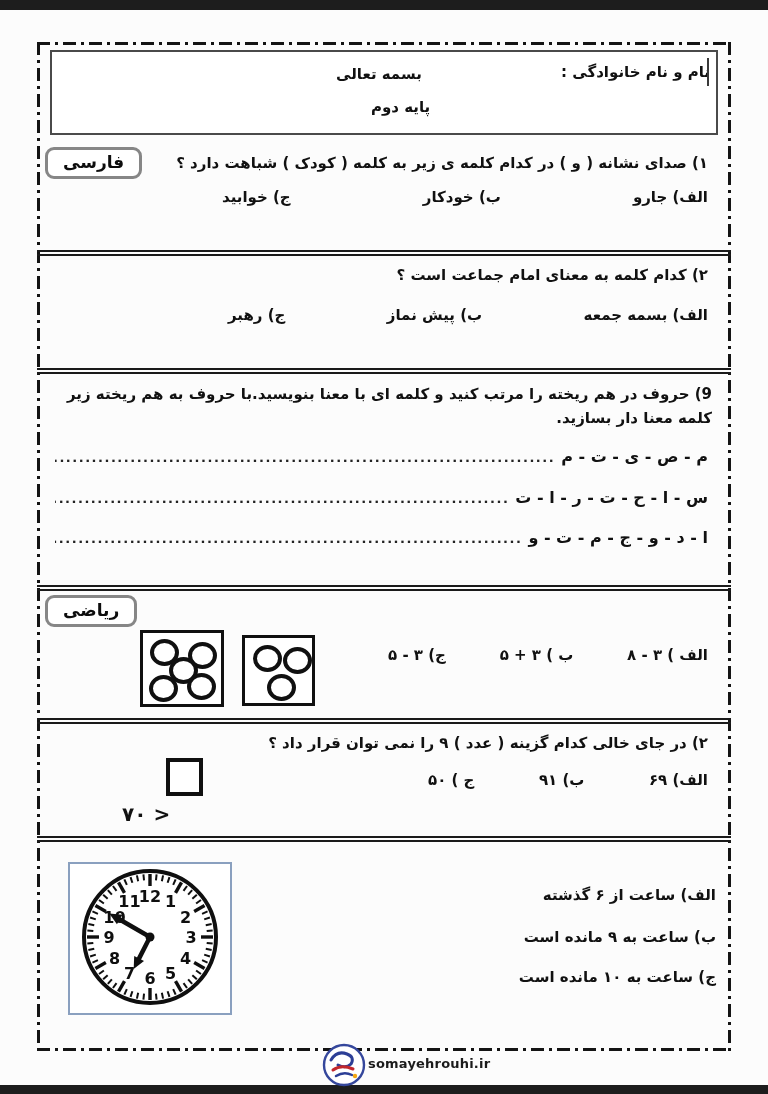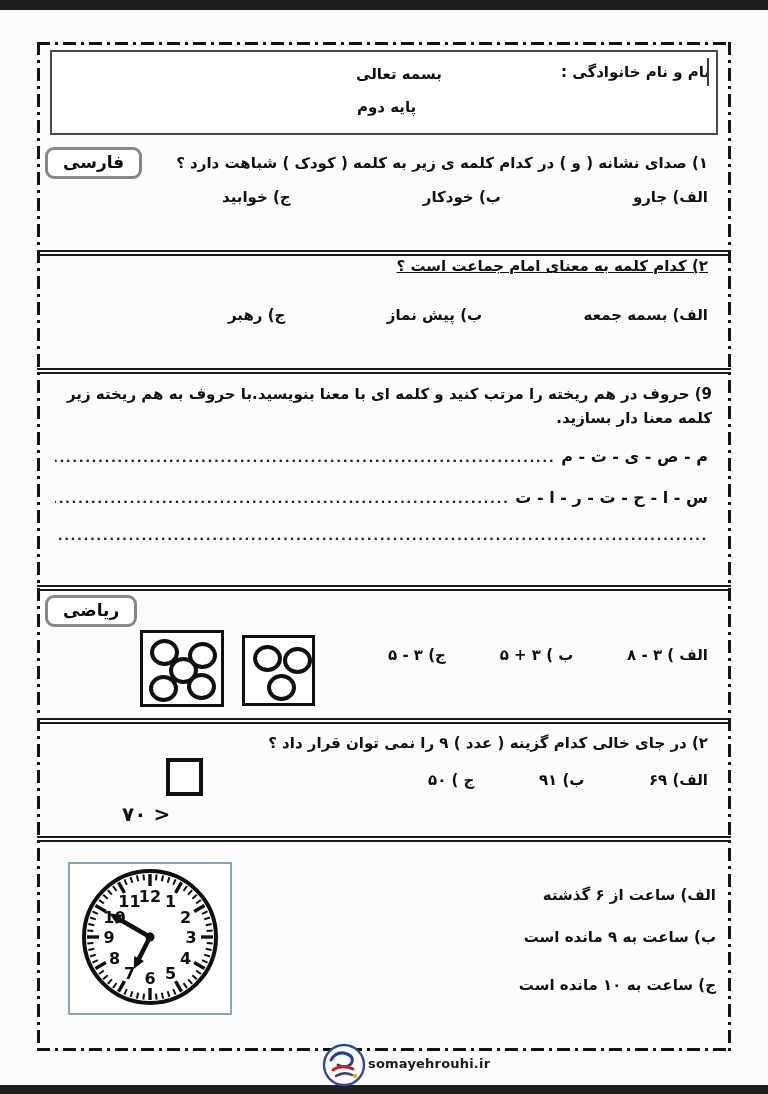--- a/index.html
+++ b/index.html
@@ -34,53 +34,54 @@
   <div class="page">
 
     <div class="hline" style="left:37px;width:694px;top:32px;"></div>
     <div class="hline" style="left:37px;width:694px;top:1038px;"></div>
     <div class="vline" style="left:37px;top:32px;height:1009px;"></div>
     <div class="vline" style="left:728px;top:32px;height:1009px;"></div>
 
     <div class="headerbox"></div>
     <div class="qtext" style="right:58px;top:50px;font-size:15px;">نام و نام خانوادگی :</div>
     <div class="cursorline"></div>
-    <div class="qtext" style="left:356px;top:52px;right:auto;">بسمه تعالی</div>
-    <div class="qtext" style="left:357px;top:85px;right:auto;">پایه دوم</div>
+    <div class="qtext" style="left:336px;top:52px;right:auto;">بسمه تعالی</div>
+    <div class="qtext" style="left:371px;top:85px;right:auto;">پایه دوم</div>
 
     <div class="badge" style="top:137px;">فارسی</div>
 
     <div class="qtext" style="right:60px;top:141px;">۱) صدای نشانه ( و ) در کدام کلمه ی زیر به کلمه ( کودک ) شباهت دارد ؟</div>
     <div class="optrow" style="left:222px;right:60px;top:178px;">
       <span class="opt">الف) جارو</span>
       <span class="opt">ب) خودکار</span>
       <span class="opt">ج) خوابید</span>
     </div>
 
     <div class="sep" style="top:240px;"></div>
 
-    <div class="qtext" style="right:60px;top:244px;text-decoration:underline;">۲) کدام کلمه به معنای امام جماعت است ؟</div>
+    <div class="qtext" style="right:60px;top:253px;">۲) کدام کلمه به معنای امام جماعت است ؟</div>
     <div class="optrow" style="left:228px;right:60px;top:296px;">
       <span class="opt">الف) بسمه جمعه</span>
       <span class="opt">ب) پیش نماز</span>
       <span class="opt">ج) رهبر</span>
     </div>
 
     <div class="sep" style="top:358px;"></div>
 
     <div class="qtext" style="right:56px;left:55px;top:372px;">9) حروف در هم ریخته را مرتب کنید و کلمه ای با معنا بنویسید.با حروف به هم ریخته زیر کلمه معنا دار بسازید.</div>
     <div class="ansline" style="left:55px;right:60px;top:437px;">
       <span class="letters">م - ص - ی - ت - م</span>
       <span class="dots">...........................................................................................................................................</span>
     </div>
     <div class="ansline" style="left:55px;right:60px;top:478px;">
       <span class="letters">س - ا - ح - ت - ر - ا - ت</span>
       <span class="dots">...........................................................................................................................................</span>
     </div>
     <div class="ansline" style="left:55px;right:60px;top:518px;">
+      <span class="letters">ا - د - و - ج - م - ت - و</span>
       <span class="dots">...........................................................................................................................................</span>
     </div>
 
     <div class="sep" style="top:575px;"></div>
 
     <div class="badge" style="top:585px;">ریاضی</div>
 
     <div class="optrow" style="left:388px;right:60px;top:636px;">
       <span class="opt"><span>الف )</span> <span class="exprltr">۸ - ۳</span></span>
       <span class="opt"><span>ب )</span> <span class="exprltr">۵ + ۳</span></span>
@@ -109,21 +110,21 @@
       <span class="opt"><span>ج )</span> <span class="exprltr">۵۰</span></span>
     </div>
 
     <div class="qtext exprltr" style="left:122px;top:788px;right:auto;direction:ltr;font-size:20px;">۷۰ &gt;</div>
     <div class="sq" style="left:166px;top:748px;width:37px;height:38px;border-width:4px;"></div>
 
     <div class="sep" style="top:826px;"></div>
 
     <div class="stackopt" style="top:876px;">الف) ساعت از ۶ گذشته</div>
     <div class="stackopt" style="top:918px;">ب) ساعت به ۹ مانده است</div>
-    <div class="stackopt" style="top:958px;margin-top:8px;">ج) ساعت به ۱۰ مانده است</div>
+    <div class="stackopt" style="top:958px;">ج) ساعت به ۱۰ مانده است</div>
 
     <div class="clockbox">
       <svg width="160" height="149" viewBox="0 0 160 149">
           <circle cx="80" cy="73" r="66" fill="#fff" stroke="#0f0f0f" stroke-width="4"></circle>
           <line x1="80" y1="10" x2="80" y2="22" stroke="#0f0f0f" stroke-width="3.4"></line>
           <line x1="86.58529318586217" y1="10.345120591798782" x2="85.95812240625625" y2="16.312251964008425" stroke="#0f0f0f" stroke-width="2"></line>
           <line x1="93.09843652151883" y1="11.376701153770242" x2="91.85096637661228" y2="17.245586758173076" stroke="#0f0f0f" stroke-width="2"></line>
           <line x1="99.46807064562168" y1="13.083439473405328" x2="97.613968679372" y2="18.78977857117625" stroke="#0f0f0f" stroke-width="2"></line>
           <line x1="105.6244085137754" y1="15.446636168516143" x2="103.1839886553206" y2="20.92790891437175" stroke="#0f0f0f" stroke-width="2"></line>
           <line x1="111.5" y1="18.440399561580364" x2="105.5" y2="28.832704406993628" stroke="#0f0f0f" stroke-width="3.4"></line>

